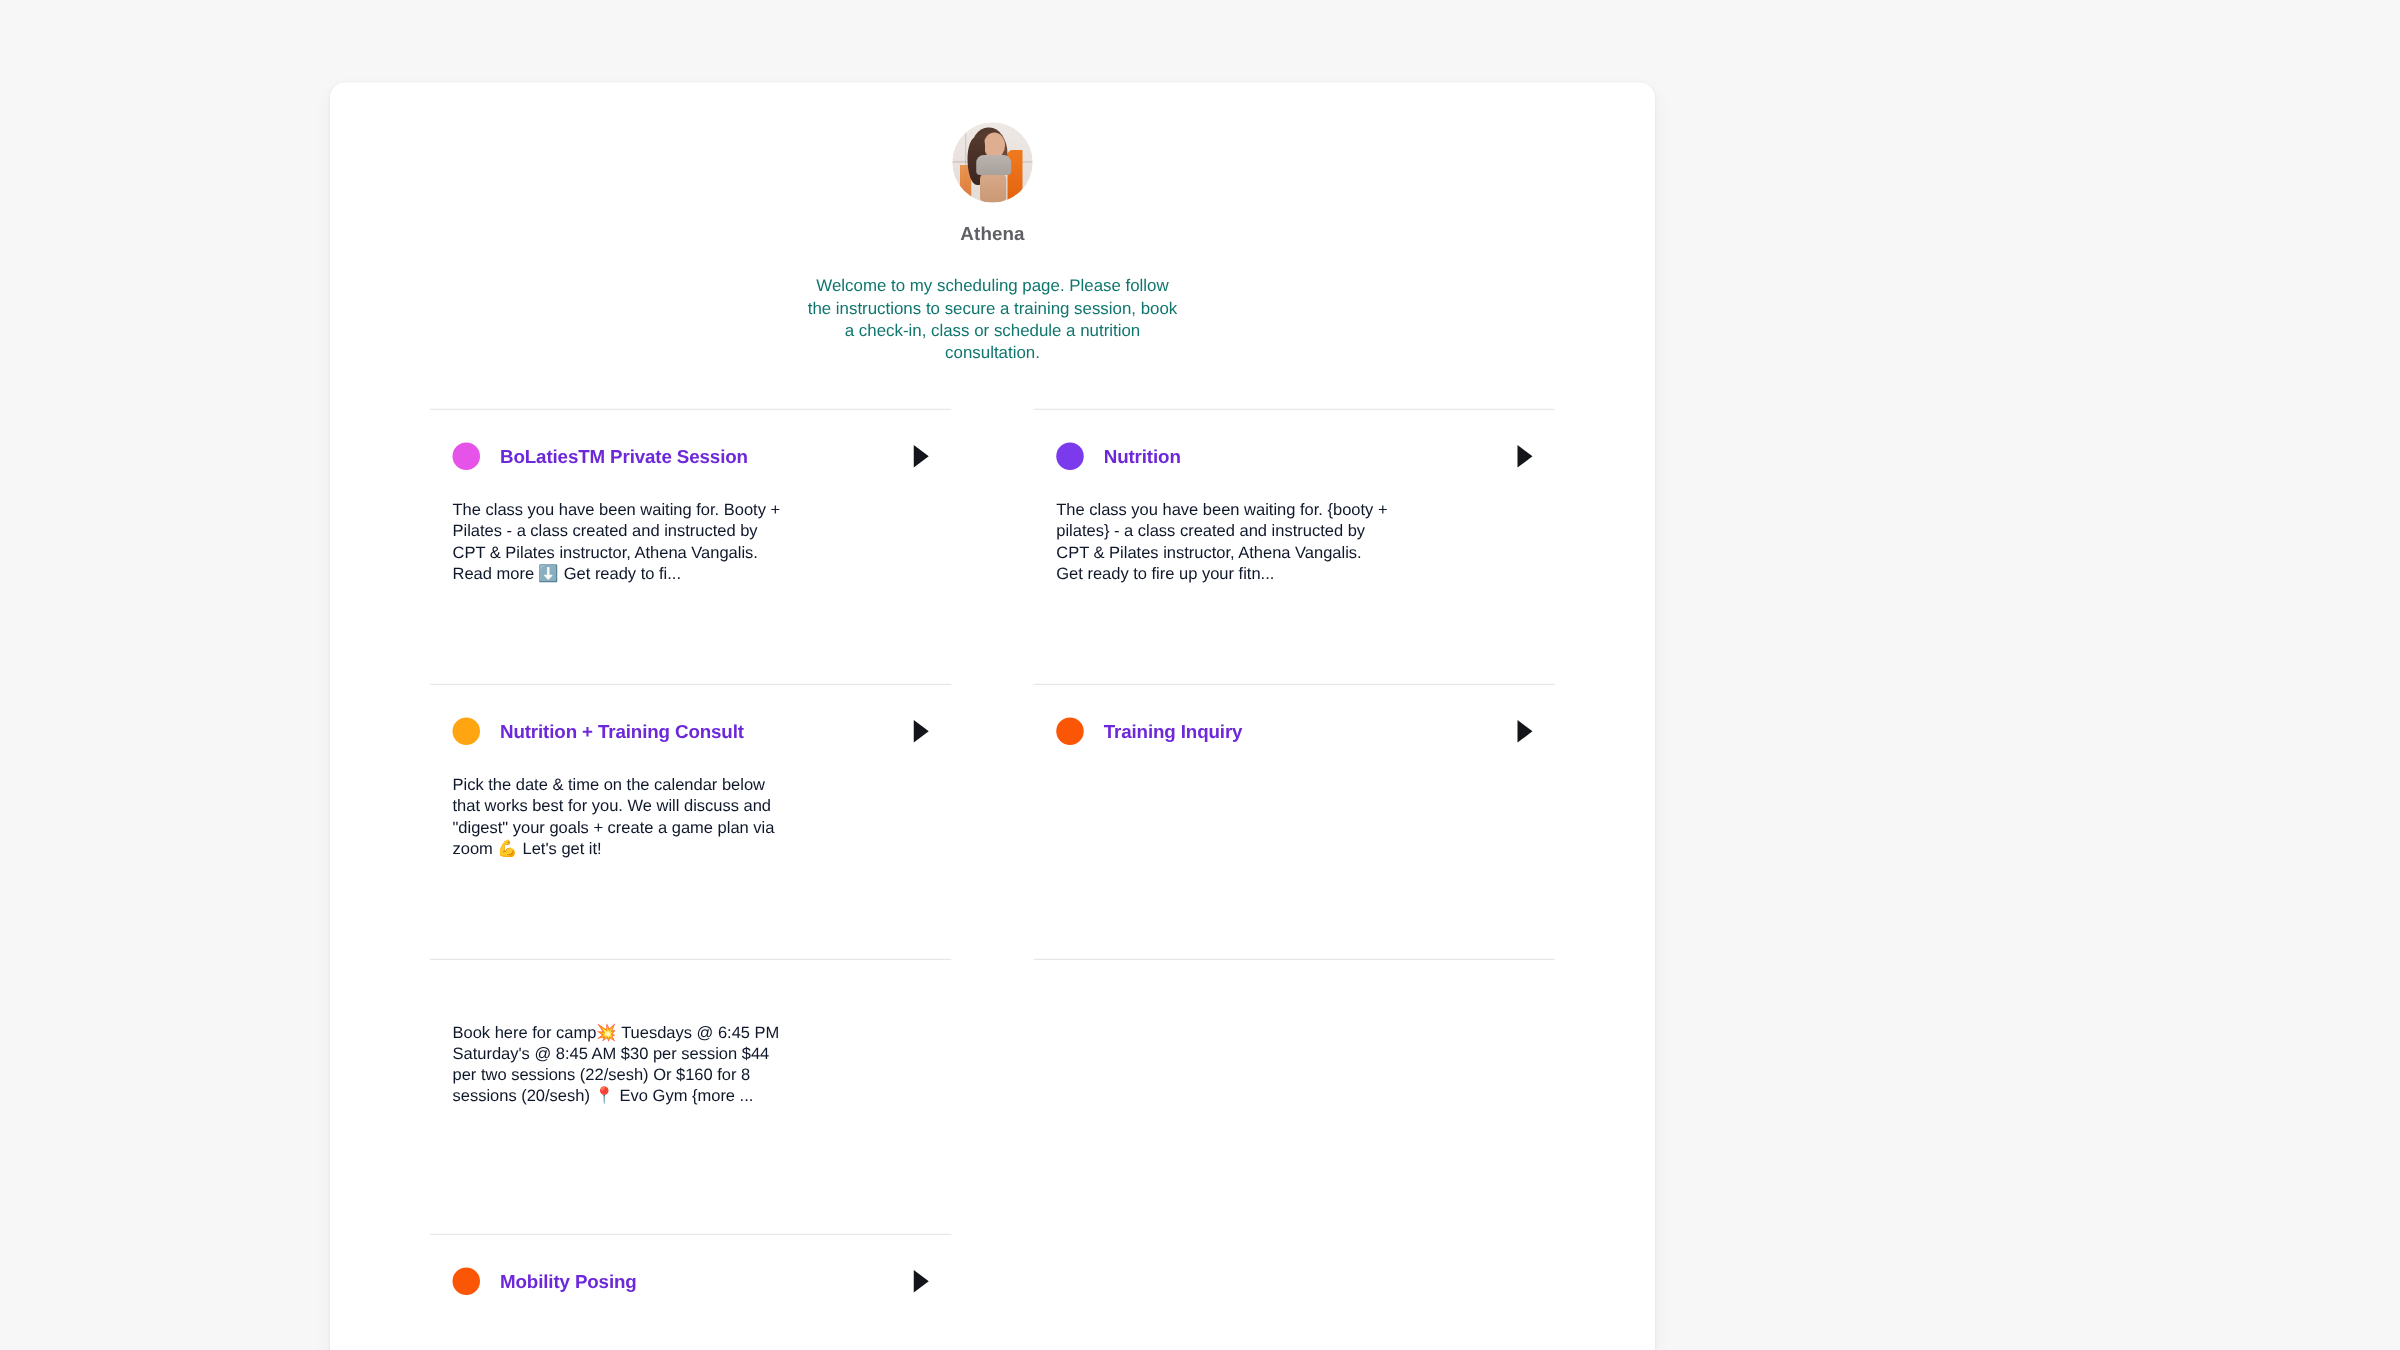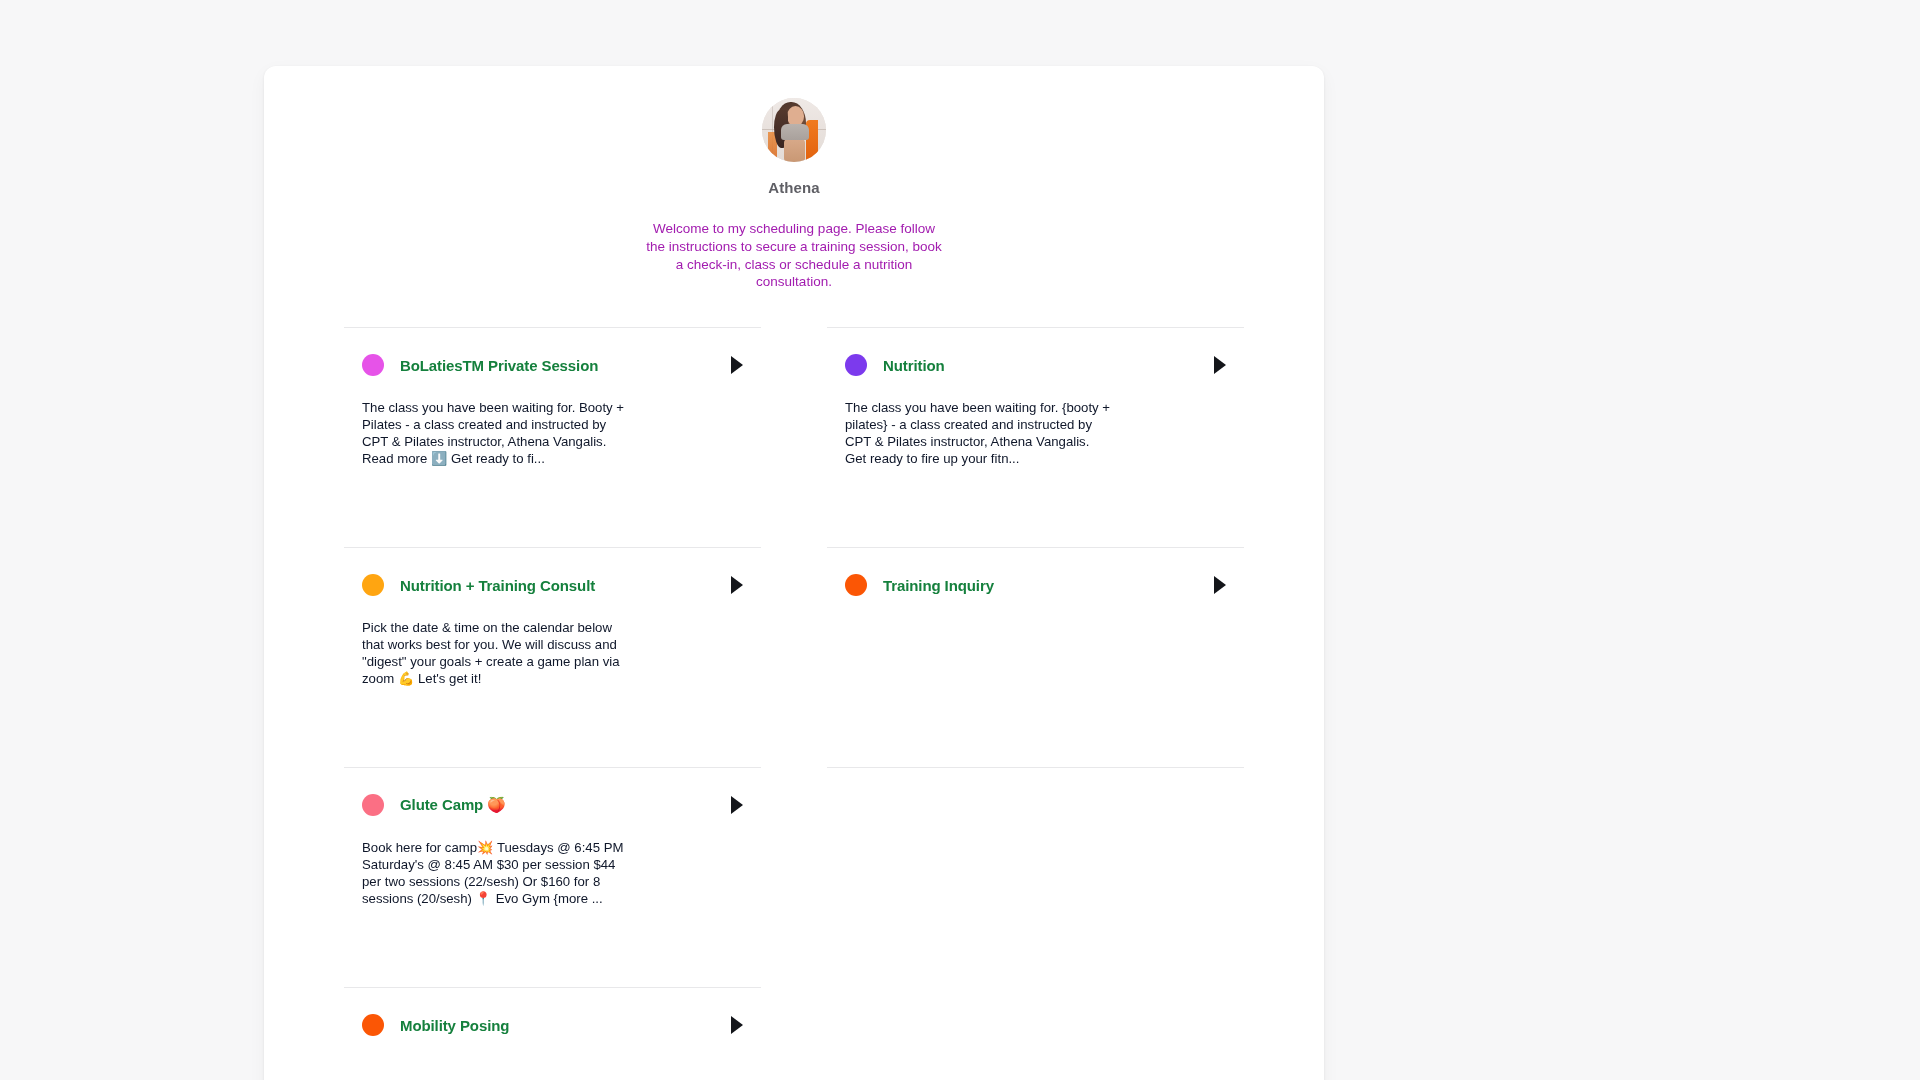--- a/index.html
+++ b/index.html
@@ -120,21 +120,21 @@
     font-weight: 700;
     color: #5f5f65;
     letter-spacing: .1px;
   }
 
   .profile-desc {
     margin: 24px auto 0;
     width: 300px;
     font-size: 13.5px;
     line-height: 1.32;
-    color: #a21caf;
+    color: #0f766e;
     font-weight: 400;
   }
 
   
   .event-grid {
     margin-top: 36px;
     padding: 0 80px;
     display: grid;
     grid-template-columns: 1fr 1fr;
     column-gap: 66px;
@@ -156,21 +156,21 @@
     width: 22px;
     height: 22px;
     border-radius: 50%;
     flex: 0 0 22px;
   }
 
   .event-title {
     margin-left: 16px;
     font-size: 15px;
     font-weight: 700;
-    color: #15803d;
+    color: #6d28d9;
     flex: 1 1 auto;
     letter-spacing: -.1px;
     white-space: nowrap;
   }
 
   .event-arrow {
     flex: 0 0 auto;
     margin-left: 10px;
     width: 0;
     height: 0;
@@ -242,25 +242,20 @@
 
       <div class="event-card">
         <div class="event-head">
           <span class="event-dot" style="background:#fb5605"></span>
           <span class="event-title">Training Inquiry</span>
           <span class="event-arrow"></span>
         </div>
       </div>
 
       <div class="event-card">
-        <div class="event-head">
-          <span class="event-dot" style="background:#fb6f84"></span>
-          <span class="event-title">Glute Camp 🍑</span>
-          <span class="event-arrow"></span>
-        </div>
         <div class="event-desc">Book here for camp💥 Tuesdays @ 6:45 PM Saturday's @ 8:45 AM $30 per session $44 per two sessions (22/sesh) Or $160 for 8 sessions (20/sesh) 📍 Evo Gym {more ...</div>
       </div>
 
       <div class="event-card">
       </div>
 
       <div class="event-card">
         <div class="event-head">
           <span class="event-dot" style="background:#fb5605"></span>
           <span class="event-title">Mobility Posing</span>

